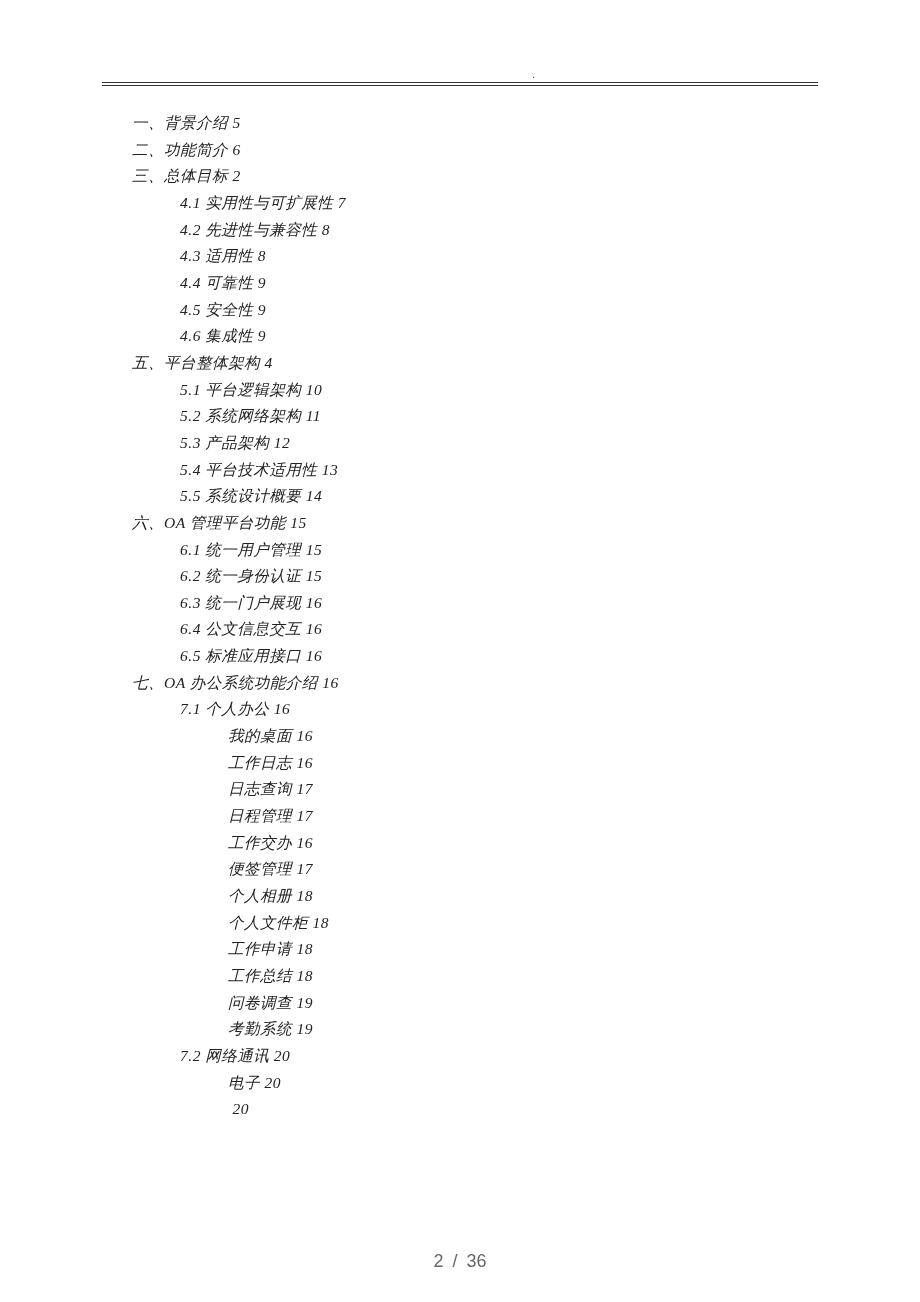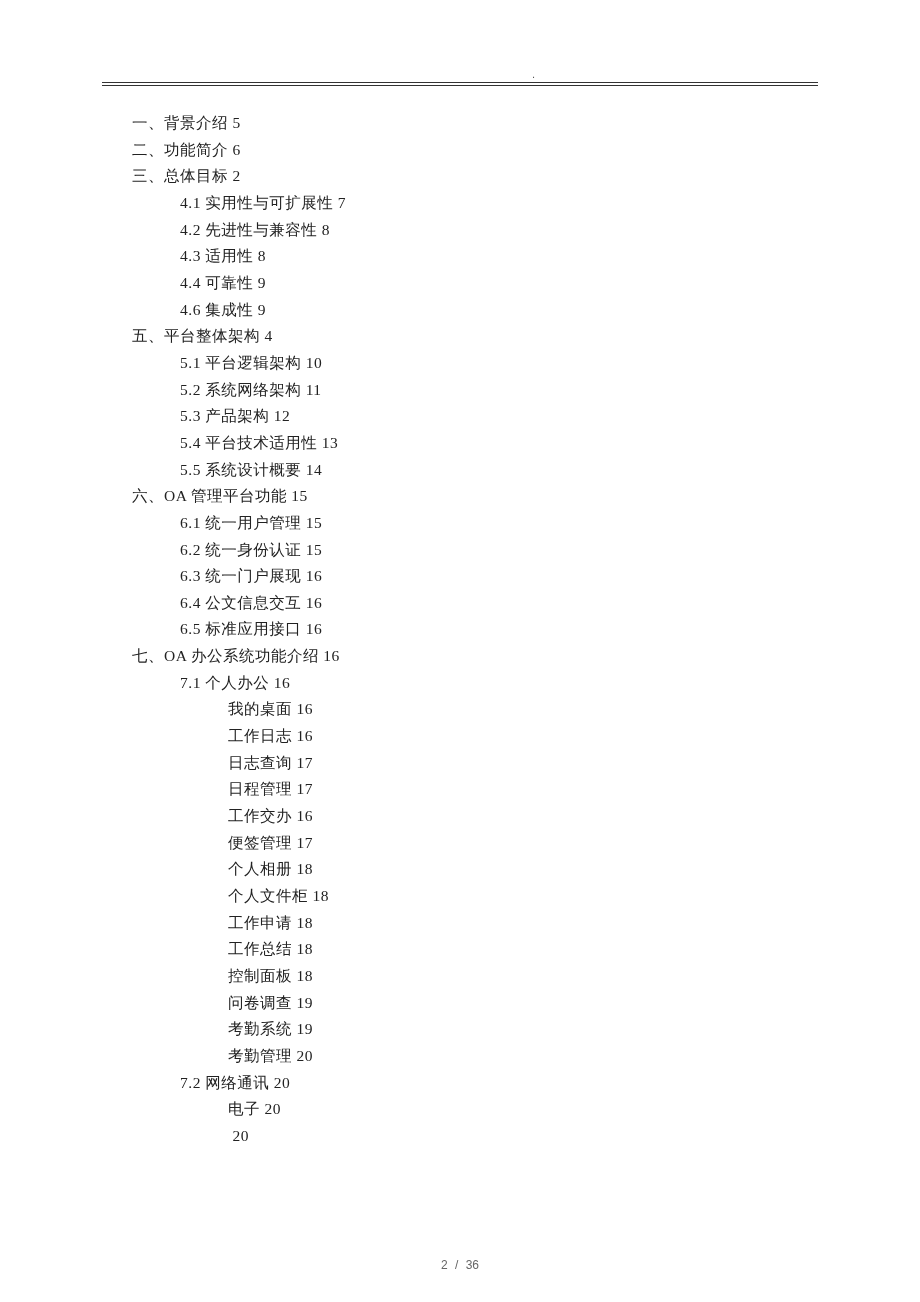--- a/index.html
+++ b/index.html
@@ -39,31 +39,32 @@
   }
   .content {
     font-size: 15.5px;
     line-height: 1.72;
     color: #222;
     letter-spacing: 0.5px;
     padding-left: 30px;
   }
   .toc-item {
     white-space: pre;
+    font-style: italic;
   }
   .lvl-0 { padding-left: 0; }
   .lvl-1 { padding-left: 48px; }
   .lvl-2 { padding-left: 96px; }
   .footer {
     position: absolute;
     left: 0; right: 0;
     bottom: 30px;
     text-align: center;
     font-family: Arial, sans-serif;
-    font-size: 12px;
+    font-size: 18px;
     color: #666;
   }
   .footer .sep {
     padding: 0 4px;
   }
 </style>
 </head>
 <body>
 
 <div class="page">
@@ -74,20 +75,21 @@
   </div>
 
   <div class="content" id="toc-container">
       <div class="toc-item lvl-0">一、背景介绍 5</div>
       <div class="toc-item lvl-0">二、功能简介 6</div>
       <div class="toc-item lvl-0">三、总体目标 2</div>
       <div class="toc-item lvl-1">4.1 实用性与可扩展性 7</div>
       <div class="toc-item lvl-1">4.2 先进性与兼容性 8</div>
       <div class="toc-item lvl-1">4.3 适用性 8</div>
       <div class="toc-item lvl-1">4.4 可靠性 9</div>
+      <div class="toc-item lvl-1">4.5 安全性 9</div>
       <div class="toc-item lvl-1">4.6 集成性 9</div>
       <div class="toc-item lvl-0">五、平台整体架构 4</div>
       <div class="toc-item lvl-1">5.1 平台逻辑架构 10</div>
       <div class="toc-item lvl-1">5.2 系统网络架构 11</div>
       <div class="toc-item lvl-1">5.3 产品架构 12</div>
       <div class="toc-item lvl-1">5.4 平台技术适用性 13</div>
       <div class="toc-item lvl-1">5.5 系统设计概要 14</div>
       <div class="toc-item lvl-0">六、OA 管理平台功能 15</div>
       <div class="toc-item lvl-1">6.1 统一用户管理 15</div>
       <div class="toc-item lvl-1">6.2 统一身份认证 15</div>
@@ -99,24 +101,22 @@
       <div class="toc-item lvl-2">我的桌面 16</div>
       <div class="toc-item lvl-2">工作日志 16</div>
       <div class="toc-item lvl-2">日志查询 17</div>
       <div class="toc-item lvl-2">日程管理 17</div>
       <div class="toc-item lvl-2">工作交办 16</div>
       <div class="toc-item lvl-2">便签管理 17</div>
       <div class="toc-item lvl-2">个人相册 18</div>
       <div class="toc-item lvl-2">个人文件柜 18</div>
       <div class="toc-item lvl-2">工作申请 18</div>
       <div class="toc-item lvl-2">工作总结 18</div>
-      <div class="toc-item lvl-2">控制面板 18</div>
       <div class="toc-item lvl-2">问卷调查 19</div>
       <div class="toc-item lvl-2">考勤系统 19</div>
-      <div class="toc-item lvl-2">考勤管理 20</div>
       <div class="toc-item lvl-1">7.2 网络通讯 20</div>
       <div class="toc-item lvl-2">电子 20</div>
       <div class="toc-item lvl-2"> 20</div>
     </div>
 
   <div class="footer">
     <span>2</span>
     <span class="sep">/</span>
     <span>36</span>
   </div>

